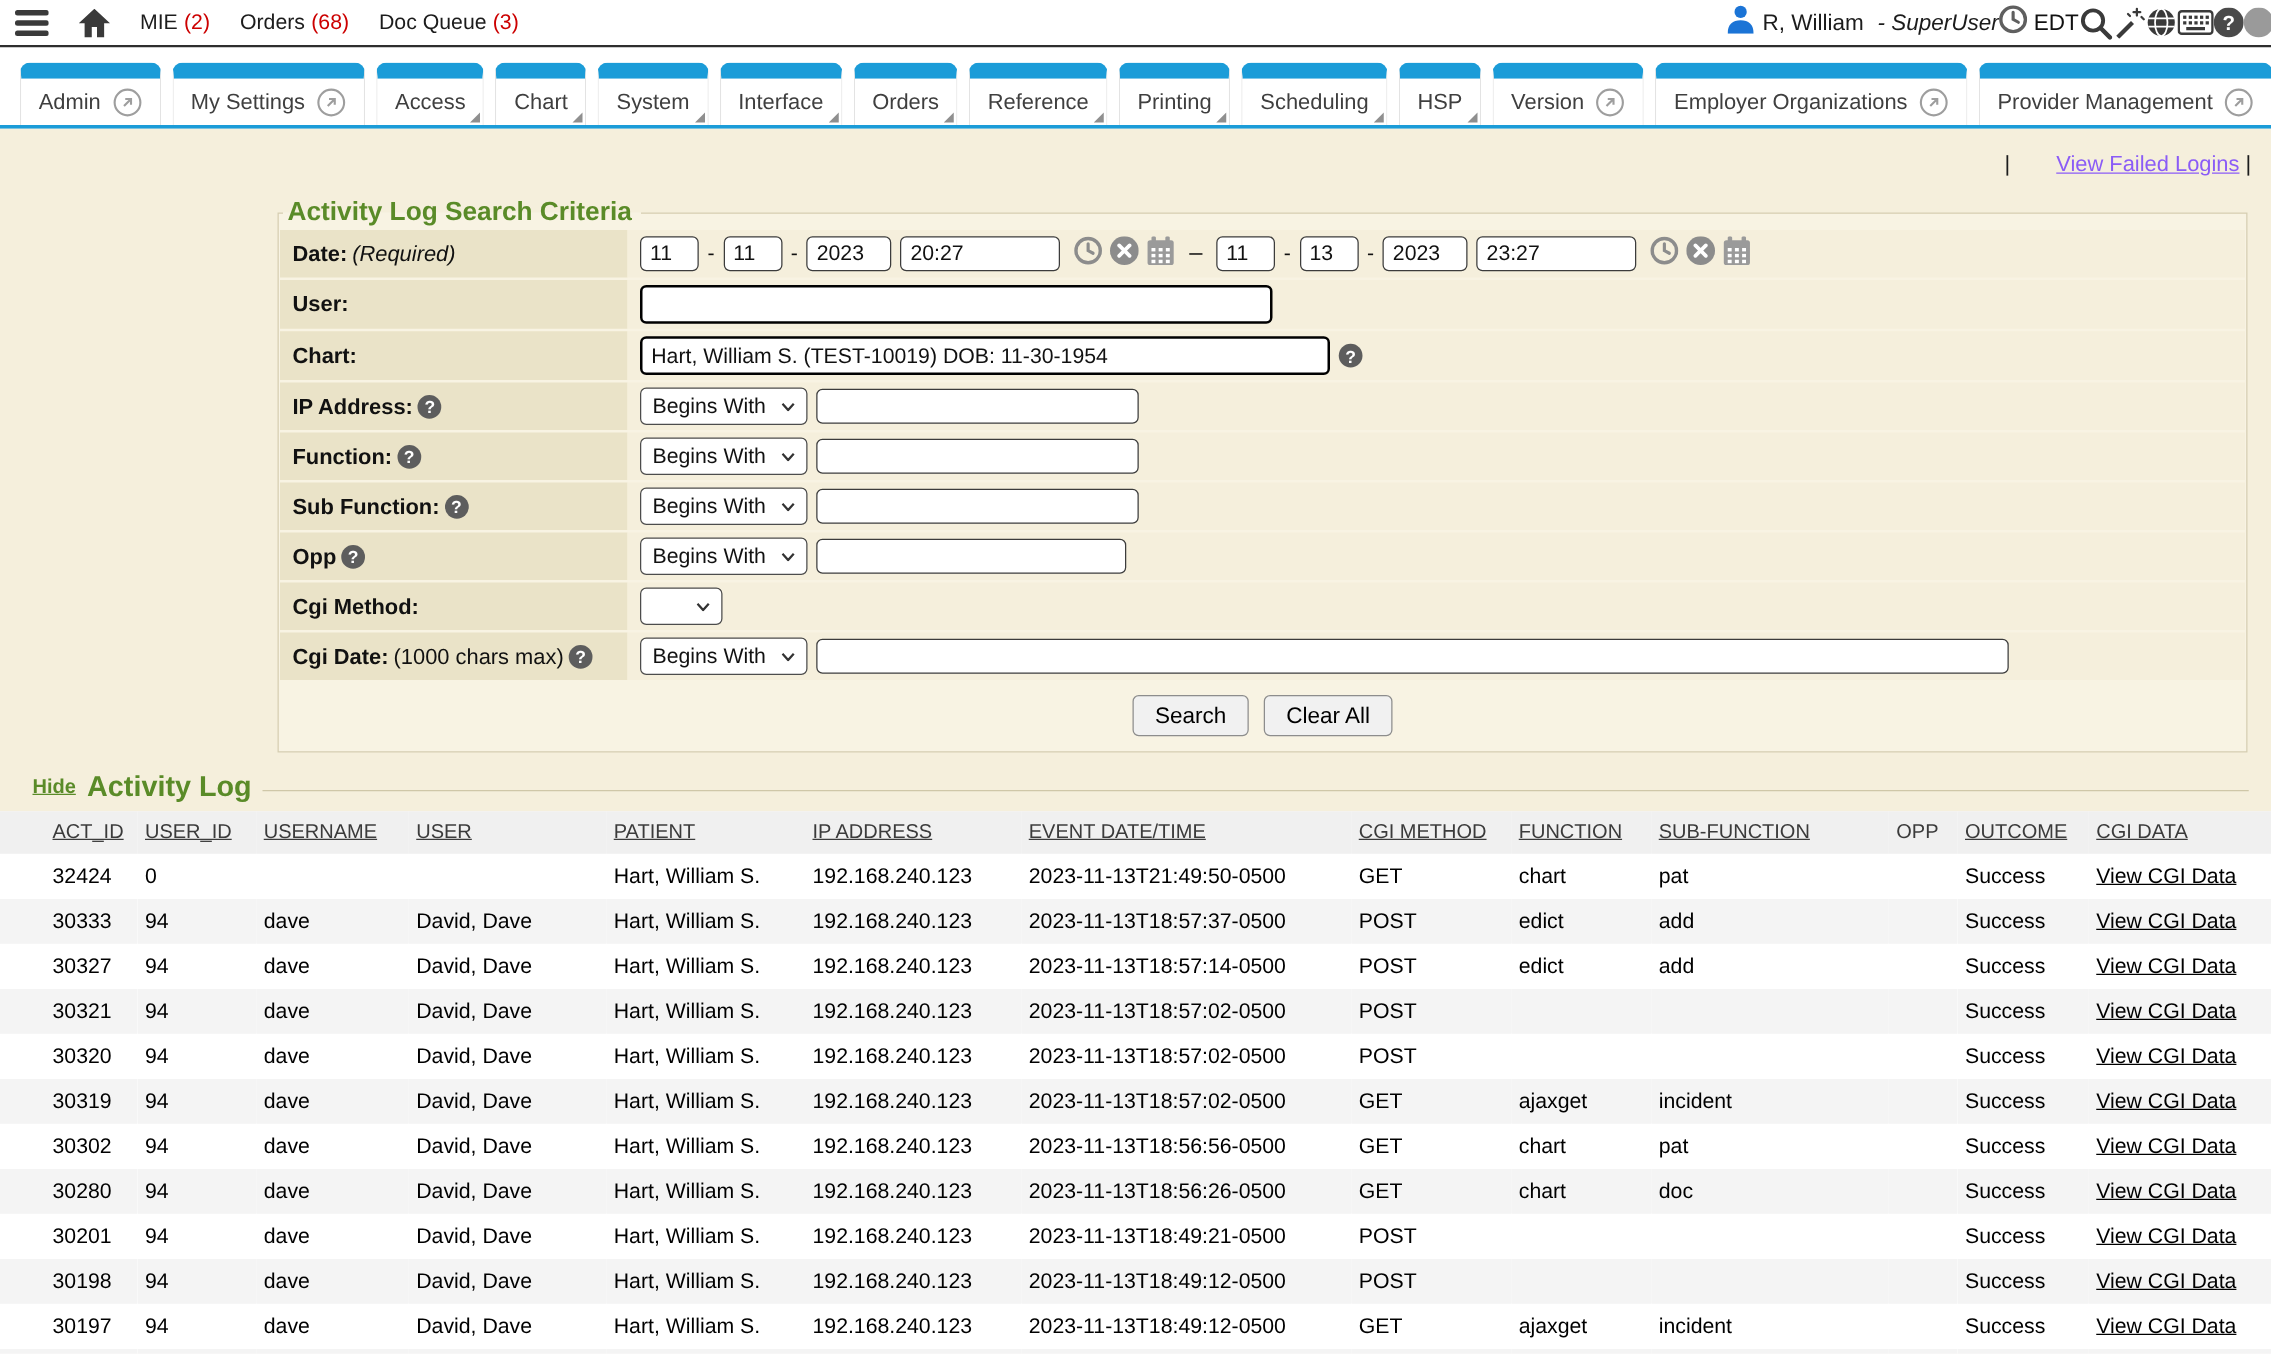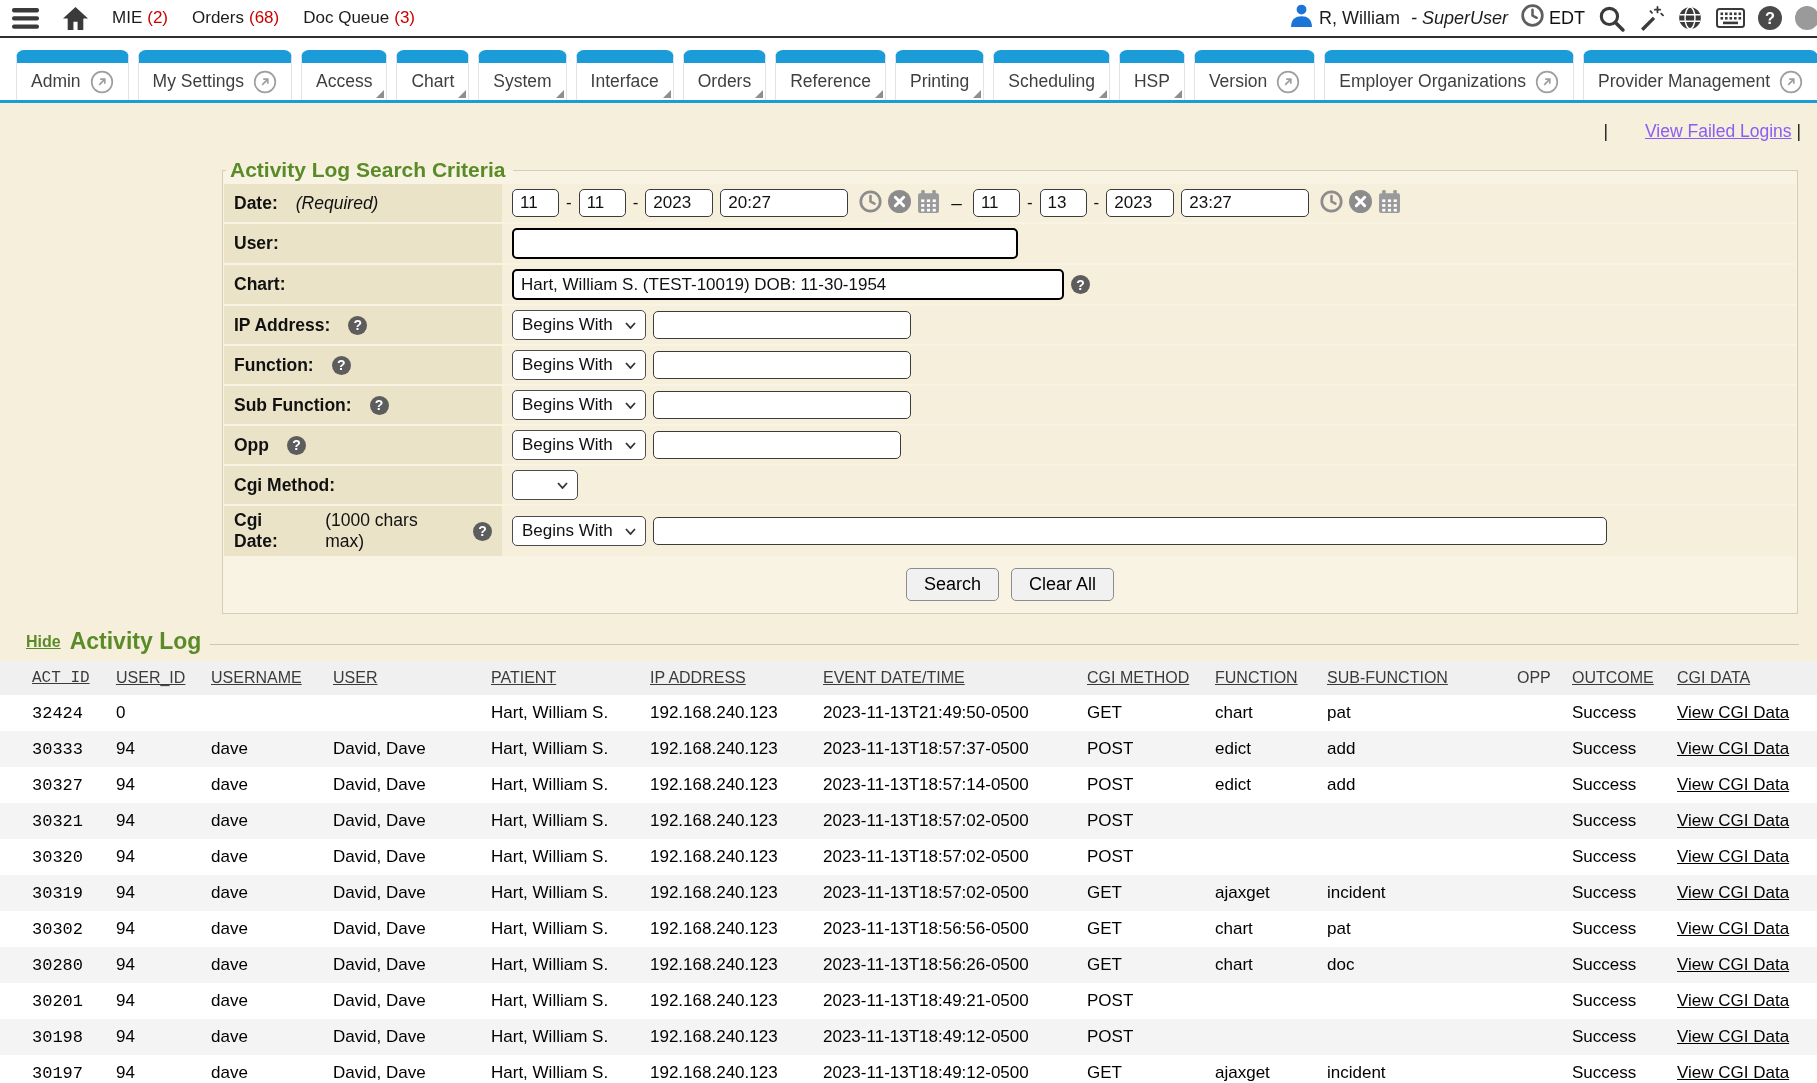--- a/index.html
+++ b/index.html
@@ -6,21 +6,21 @@
   html,body { width:1817px; height:1083px; overflow:hidden; background:#fff;
     font-family:"Liberation Sans", sans-serif; color:#111; }
 
   
   .topbar { height:38px; background:#fff; border-bottom:2px solid #2e2e2e;
     display:flex; align-items:center; padding:0 12px; }
   .topbar-left { display:flex; align-items:center; gap:24px; }
   .icon-btn { display:inline-flex; align-items:center; justify-content:center; cursor:pointer; background:none; border:none; }
   .nav-item { display:flex; align-items:center; gap:5px; font-size:17px; color:#1c1c1c; text-decoration:none; cursor:pointer; }
   .nav-item .count { color:#cc0000; }
-  .topbar-right { margin-left:auto; display:flex; align-items:center; gap:13px; }
+  .topbar-right { margin-left:auto; display:flex; align-items:center; }
   .user-chip { display:flex; align-items:center; gap:7px; font-size:18px; color:#1c1c1c; }
   .role { font-style:italic; margin-left:4px; }
   .tz-group { display:flex; align-items:center; gap:5px; font-size:18px; }
   .half-cut { margin-right:-14px; }
 
   
   .tabstrip { background:#fff; border-bottom:3px solid #1b9cd8; padding:12px 0 0 16px;
     display:flex; align-items:flex-end; gap:9px; overflow:hidden; white-space:nowrap; }
   .tab { position:relative; display:inline-flex; align-items:center; gap:9px; height:50px;
     padding:0 14px; background:#fff; border:1px solid #e3e3e3; border-bottom:none;
@@ -32,21 +32,21 @@
 
   
   .content { background:#f5efdc; padding-top:18px; }
   .failed-line { text-align:right; padding-right:16px; font-size:17.5px; color:#1c1c1c; }
   .failed-line a { color:#8b5cf6;margin-left:32px; }
 
   fieldset.criteria { width:1576px; margin:16px 0 0 222px; border:1px solid #d5cdb0;
     background:#f8f3e3; padding:2px 1px 12px 1px; }
   fieldset.criteria legend { color:#5a8b28; font-weight:bold; font-size:21px; padding:0 8px 0 4px; margin-left:2px; }
   .frow { display:flex; align-items:stretch; margin-bottom:2px; min-height:38px; }
-  .flabel { width:278px; flex:0 0 278px; background:#eae3c8; display:flex; align-items:center; gap:18px;
+  .flabel { width:278px; flex:0 0 278px; background:#eae3c8; display:flex; align-items:center; gap:4px;
     padding:4px 10px; font-size:17.5px; font-weight:bold; }
   .flabel .note { font-weight:normal; font-style:italic; }
   .flabel .note2 { font-weight:normal; }
   .fvalue { flex:1; background:#f5efdc; display:flex; align-items:center; gap:7px; padding:4px 10px; }
 
   .qicon { display:inline-flex; width:19px; height:19px; border-radius:50%; background:#5d5d5d;
     color:#fff; align-items:center; justify-content:center; font-size:14px; font-weight:bold; flex:0 0 auto; }
   .qicon::after { content:"?"; }
 
   input.ctl { background:#fff; border:1px solid #3c3c3c; border-radius:5px; height:28px;
@@ -71,21 +71,21 @@
   .log-heading h2 { color:#5a8b28; font-size:23px; font-weight:bold; }
   .log-heading .rule { flex:1; border-top:1px solid #cfc7a8; margin-top:6px; }
 
   .table-wrap { background:#fff; }
   table.log { width:100%; border-collapse:collapse; table-layout:fixed; }
   table.log th { background:#f0f0f0; font-weight:normal; text-align:left; font-size:16px;
     color:#3b3b3b; padding:8px 6px; }
   table.log th span { text-decoration:underline; cursor:pointer; }
   table.log td { font-size:17px; color:#000; padding:8px 6px; overflow:hidden; white-space:nowrap; }
   table.log tbody tr:nth-child(even) { background:#f4f4f4; }
-  table.log th:first-child, table.log td:first-child { padding-left:32px;font-family:Liberation Mono, monospace; }
+  table.log th:first-child, table.log td:first-child { padding-left:42px; }
   table.log a { color:#000; }
   .time-icons { display:inline-flex; align-items:center; gap:6px; margin-left:4px; }
 </style>
 </head>
 <body>
 
 <header class="topbar">
   <div class="topbar-left">
     <span class="icon-btn">
       <svg width="27" height="21" viewBox="0 0 27 21" fill="#3a3a3a">

